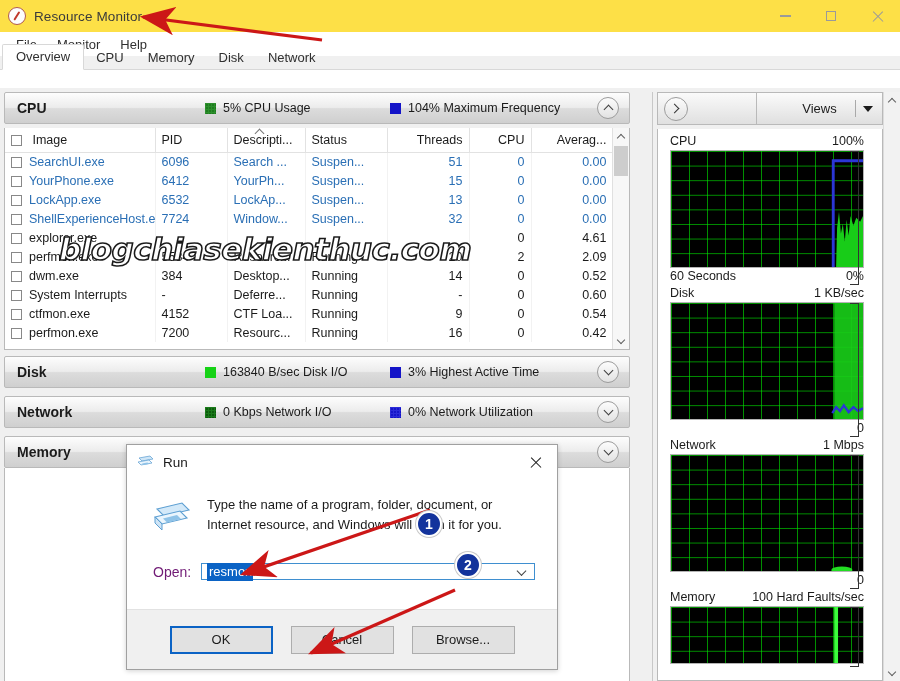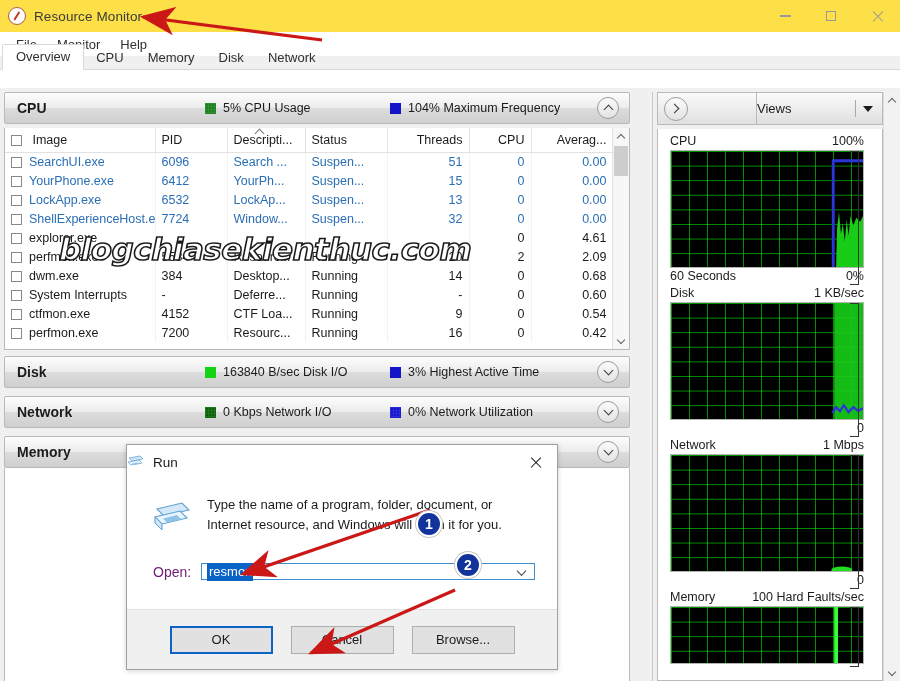--- a/index.html
+++ b/index.html
@@ -174,21 +174,21 @@
   #expand-btn {
     width:24px; height:24px; border-radius:50%; margin-left:6px;
     border:1px solid #9c9c9c; background:linear-gradient(to bottom,#fcfcfc,#e2e2e2);
     display:flex; align-items:center; justify-content:center;
   }
   #expand-btn i { width:7px; height:7px; border-right:1.7px solid #333; border-top:1.7px solid #333; transform:rotate(45deg); margin-left:-3px; }
   #views-btn {
     position:absolute; right:0; top:0; bottom:0; width:126px;
     background:linear-gradient(to bottom,#fbfbfb,#dfdfdf);
     border-left:1px solid #b9b9b9;
-    display:flex; align-items:center; justify-content:flex-start;
+    display:flex; align-items:center; justify-content:center;
     font-size:13px; color:#1b1b1b;
   }
   #views-split { position:absolute; right:26px; top:7px; bottom:7px; width:1px; background:#a9a9a9; }
   #views-arrow {
     position:absolute; right:9px; top:50%; transform:translateY(-50%);
     width:0; height:0; border-left:5px solid transparent; border-right:5px solid transparent;
     border-top:6px solid #1b1b1b;
   }
 
   #graphs {
@@ -218,21 +218,21 @@
   #rsb .arr.bot { position:absolute; bottom:0; left:0; right:0; }
   #rsb .track { position:absolute; top:17px; bottom:17px; left:0; right:0; background:#f2f2f2; }
 
   
   #run-dialog {
     position:absolute; left:126px; top:444px; width:432px; height:226px;
     background:#ffffff; border:1px solid #a0a0a0;
     box-shadow:0 1px 5px rgba(0,0,0,.18);
     z-index:40;
   }
-  #run-title { height:34px; display:flex; align-items:center; padding-left:0; position:relative; }
+  #run-title { height:34px; display:flex; align-items:center; padding-left:10px; position:relative; }
   #run-icon { width:17px; height:14px; margin-right:9px; position:relative; }
   #run-title-text { font-size:13.5px; color:#1b1b1b; }
   #run-close { position:absolute; right:0; top:0; width:44px; height:34px; display:flex; align-items:center; justify-content:center; }
   #run-close .x { position:relative; width:13px; height:13px; }
   #run-close .x:before, #run-close .x:after {
     content:""; position:absolute; left:0; top:6px; width:14px; height:1.3px; background:#1b1b1b;
   }
   #run-close .x:before { transform:rotate(45deg); }
   #run-close .x:after  { transform:rotate(-45deg); }
 
@@ -425,21 +425,21 @@
                 <td class="num">2</td>
                 <td class="num">2.09</td>
               </tr>
               <tr>
                 <td class="imgcell"><span class="cb"></span>dwm.exe</td>
                 <td class="">384</td>
                 <td class="">Desktop...</td>
                 <td class="">Running</td>
                 <td class="num">14</td>
                 <td class="num">0</td>
-                <td class="num">0.68</td>
+                <td class="num">0.52</td>
               </tr>
               <tr>
                 <td class="imgcell"><span class="cb"></span>System Interrupts</td>
                 <td class="">-</td>
                 <td class="">Deferre...</td>
                 <td class="">Running</td>
                 <td class="num">-</td>
                 <td class="num">0</td>
                 <td class="num">0.60</td>
               </tr>

